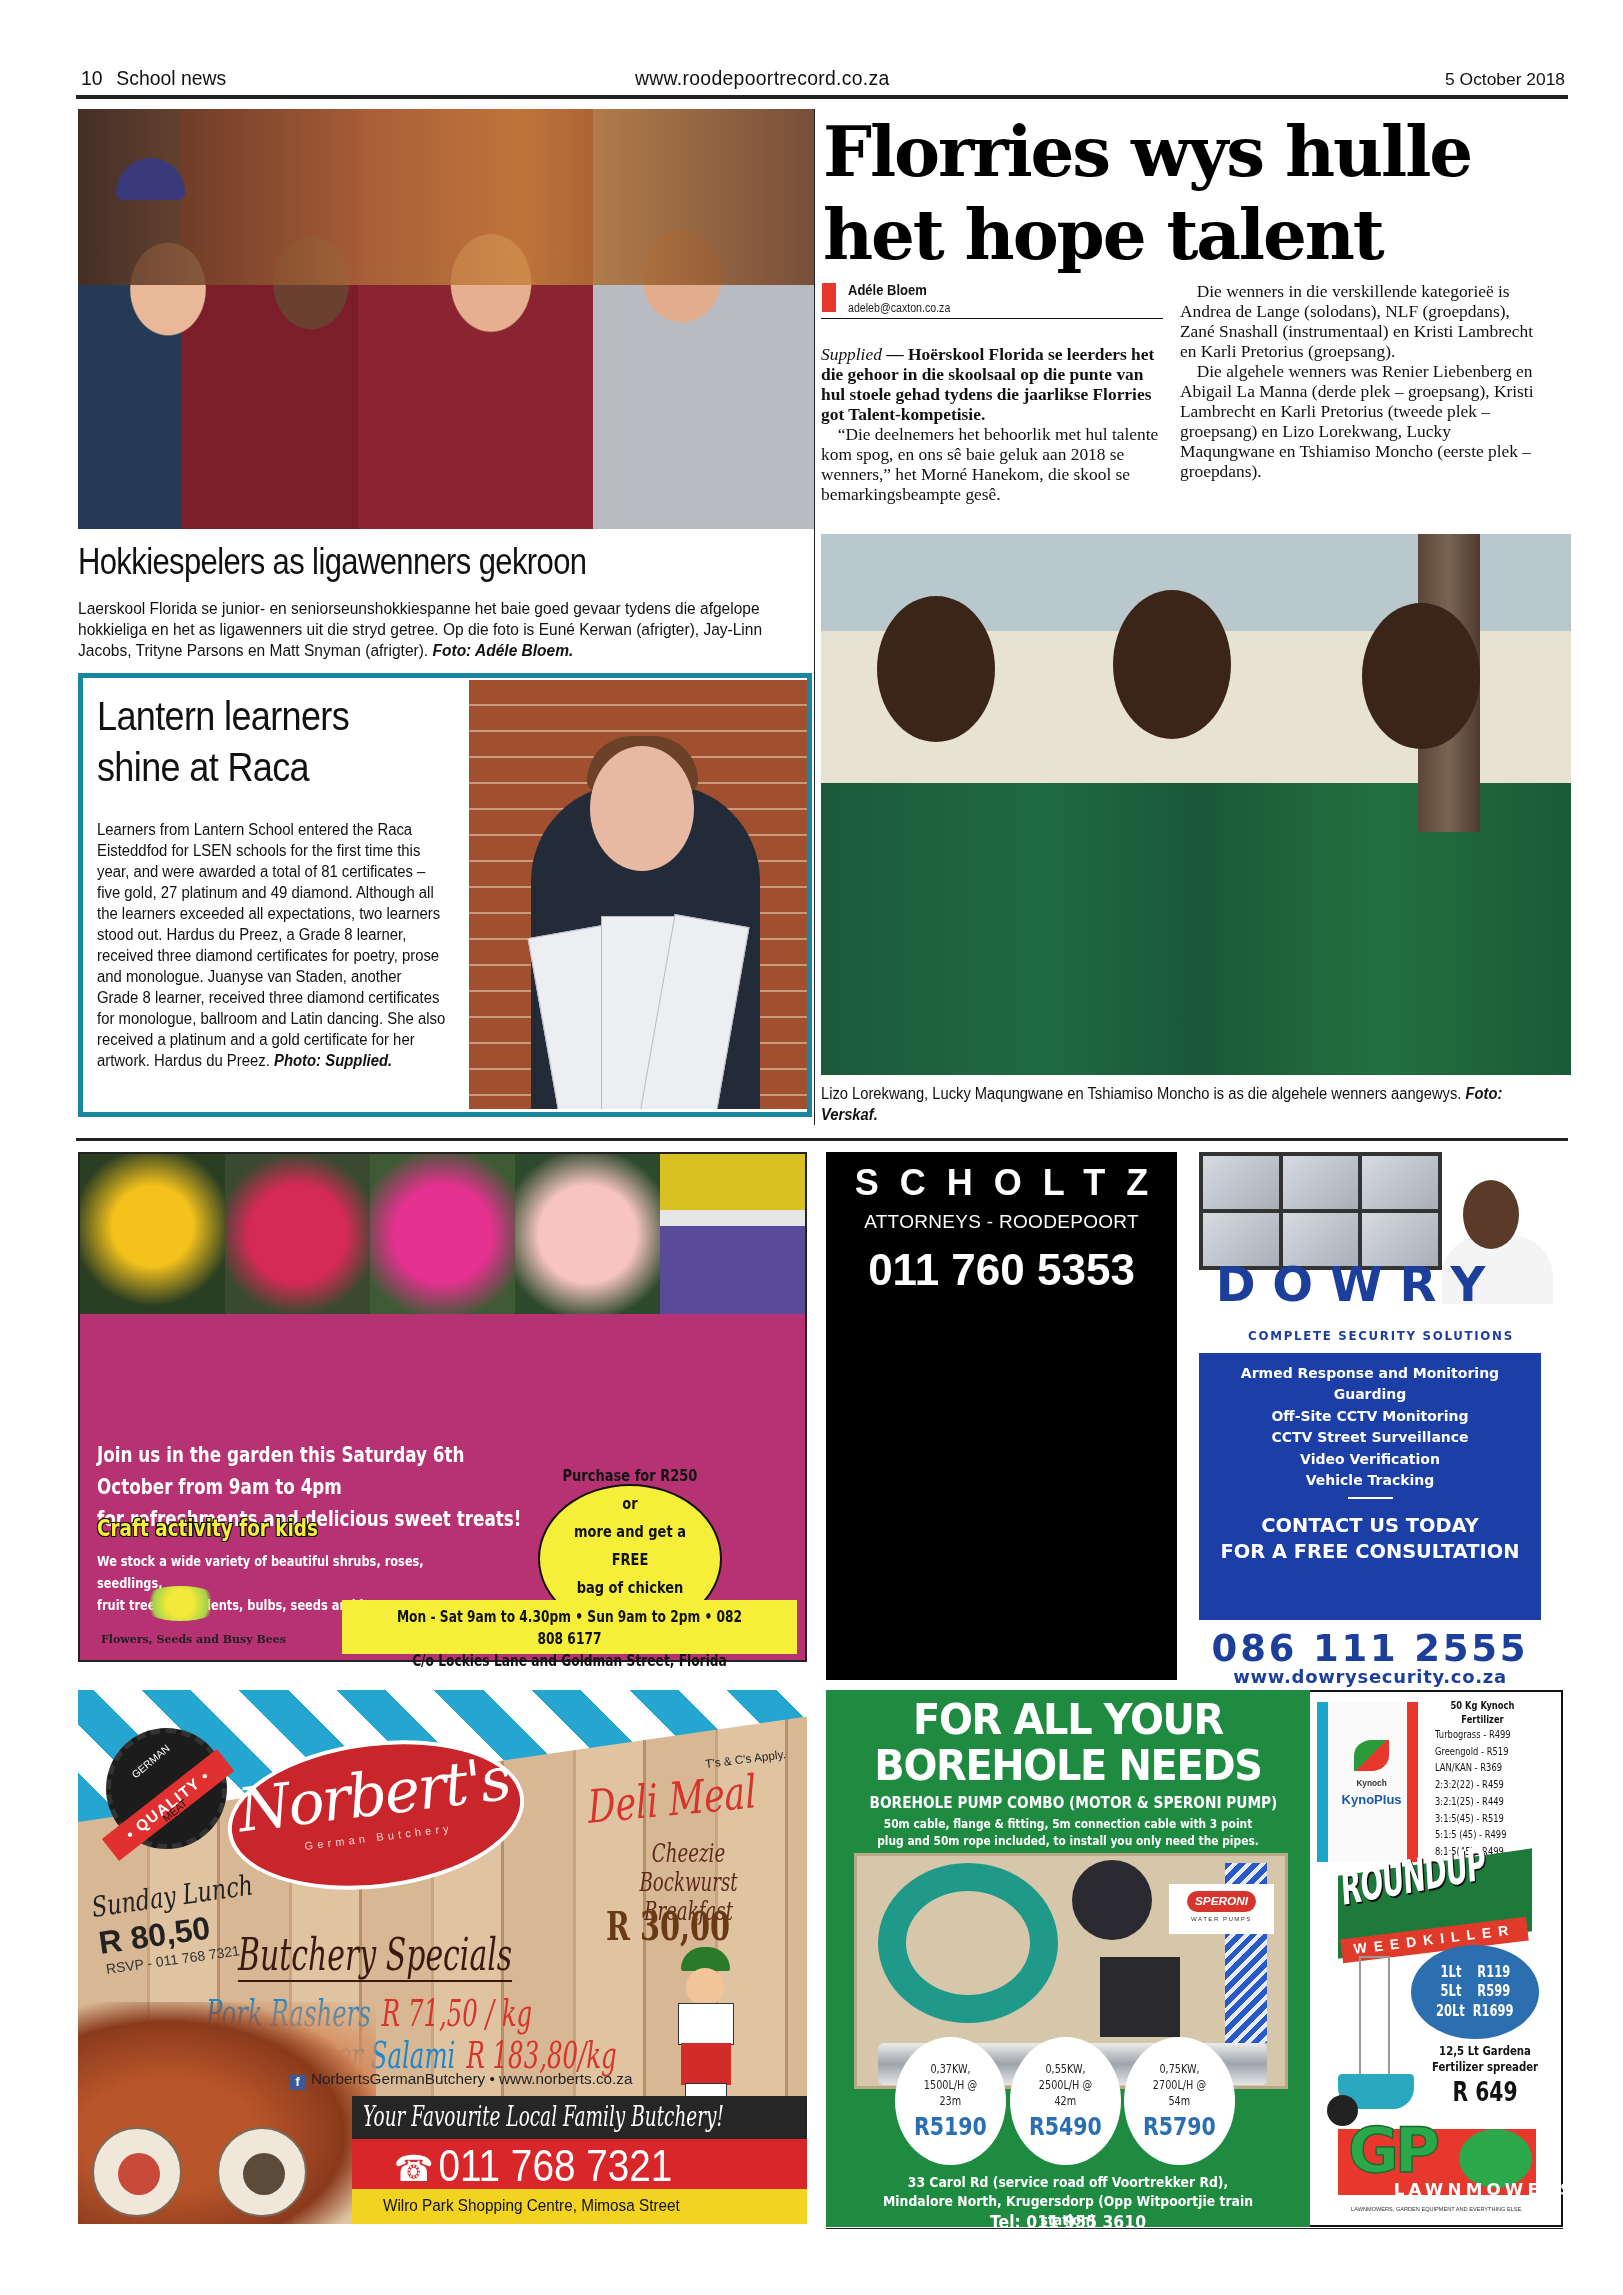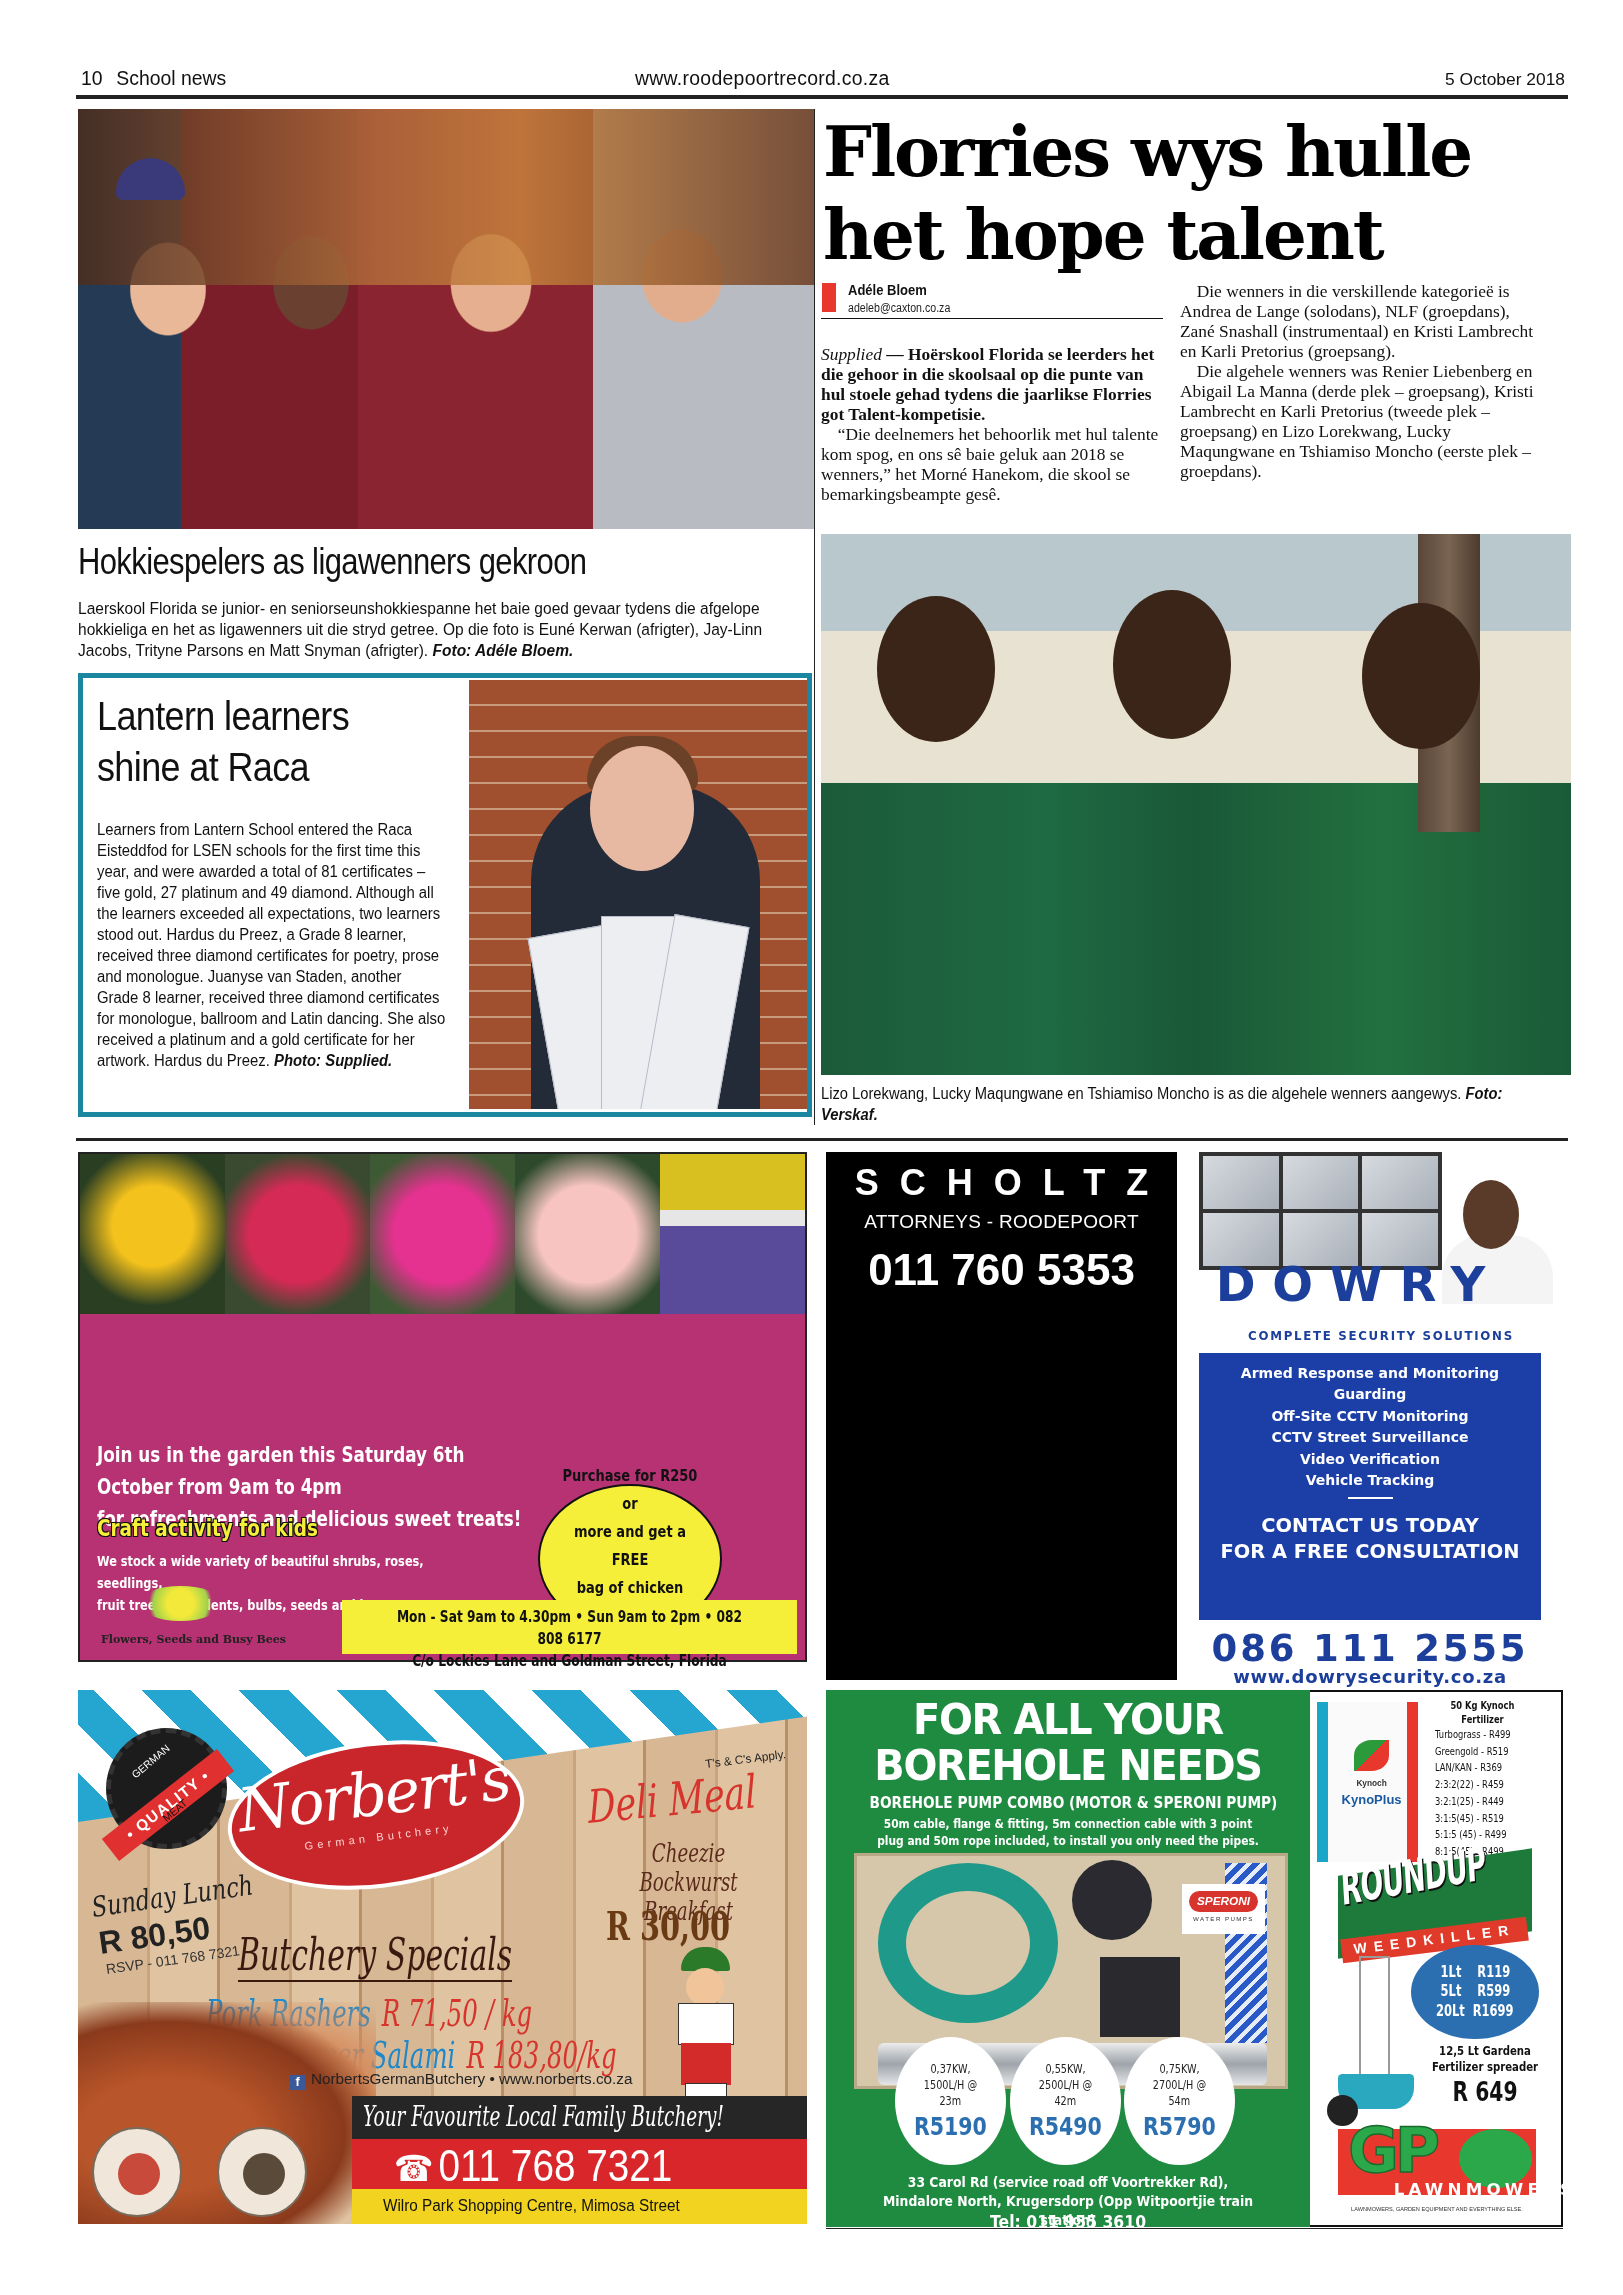--- a/index.html
+++ b/index.html
@@ -168,21 +168,21 @@
     
     .ad-borehole { left: 826px; top: 1690px; width: 484px; height: 537px; background: #1f8b40; color: #fff; text-align: center; }
     .bore-title { font-family: "DejaVu Sans", sans-serif; font-weight: bold; font-size: 42px; line-height: 46px; letter-spacing: -1.4px; padding-top: 7px; transform: scaleX(.95); }
     .bore-sub { font-family: "DejaVu Sans", sans-serif; font-weight: bold; font-size: 16.7px; margin-top: 2.8px; transform: scaleX(.82); white-space: nowrap; }
     .bore-desc { font-family: "DejaVu Sans", sans-serif; font-weight: bold; font-size: 13px; line-height: 16.7px; margin-top: 4.2px; transform: scaleX(.82); }
     .bore-box { position: absolute; left: 28px; top: 163px; width: 434px; height: 236px; background: #d6c7aa; border: 3.5px solid #b8a888; }
     .bore-coil { position: absolute; left: 21px; top: 7px; width: 180px; height: 160px; border-radius: 50%; border: 28px solid #1f9a8a; }
     .bore-reel { position: absolute; left: 215px; top: 3.5px; width: 80px; height: 80px; border-radius: 50%; background: #2a2a30; }
     .bore-ctrl { position: absolute; left: 243px; top: 101px; width: 80px; height: 80px; background: #2a2a2e; }
     .bore-rope { position: absolute; left: 368px; top: 7px; width: 42px; height: 180px; background: repeating-linear-gradient(135deg, #2a5ac8 0 5.6px, #e6ecf8 5.6px 9.7px); }
-    .bore-speroni { position: absolute; left: 325px; top: 28px; width: 83px; height: 50px; background: #fff; }
+    .bore-speroni { position: absolute; left: 312px; top: 28px; width: 105px; height: 50px; background: #fff; }
     .bore-speroni .lg { margin: 7px auto 0; width: 69px; height: 21px; border-radius: 10.4px; background: #d6342c; color: #fff; font-weight: bold; font-style: italic; font-size: 11.8px; line-height: 21px; }
     .bore-speroni .wp { color: #333; font-size: 6.2px; margin-top: 2.8px; letter-spacing: 1.4px; }
     .bore-motor { position: absolute; left: 21px; top: 187px; width: 389px; height: 42px; border-radius: 5.6px; background: linear-gradient(180deg, #ececec, #9ea4aa 50%, #e4e6e8); }
     .bore-price { position: absolute; top: 347px; width: 111px; height: 128px; border-radius: 50%; background: #fff; color: #222; display: flex; flex-direction: column; justify-content: center; align-items: center; }
     .bore-price .spec { font-family: "DejaVu Sans", sans-serif; font-size: 11.8px; line-height: 16px; transform: scaleX(.82); }
     .bore-price .amt { font-family: "DejaVu Sans", sans-serif; font-weight: bold; font-size: 25px; color: #2b6fb0; transform: scaleX(.82); margin-top: 2.8px; }
     .bore-p1 { left: 69px; } .bore-p2 { left: 184px; } .bore-p3 { left: 298px; }
     .bore-address { position: absolute; left: 0; top: 482px; width: 100%; font-family: "DejaVu Sans", sans-serif; font-weight: bold; font-size: 14.6px; line-height: 19px; transform: scaleX(.85); }
     .bore-tel { position: absolute; left: 0; top: 522px; width: 100%; font-family: "DejaVu Sans", sans-serif; font-weight: bold; font-size: 17.4px; transform: scaleX(.9); }
 

